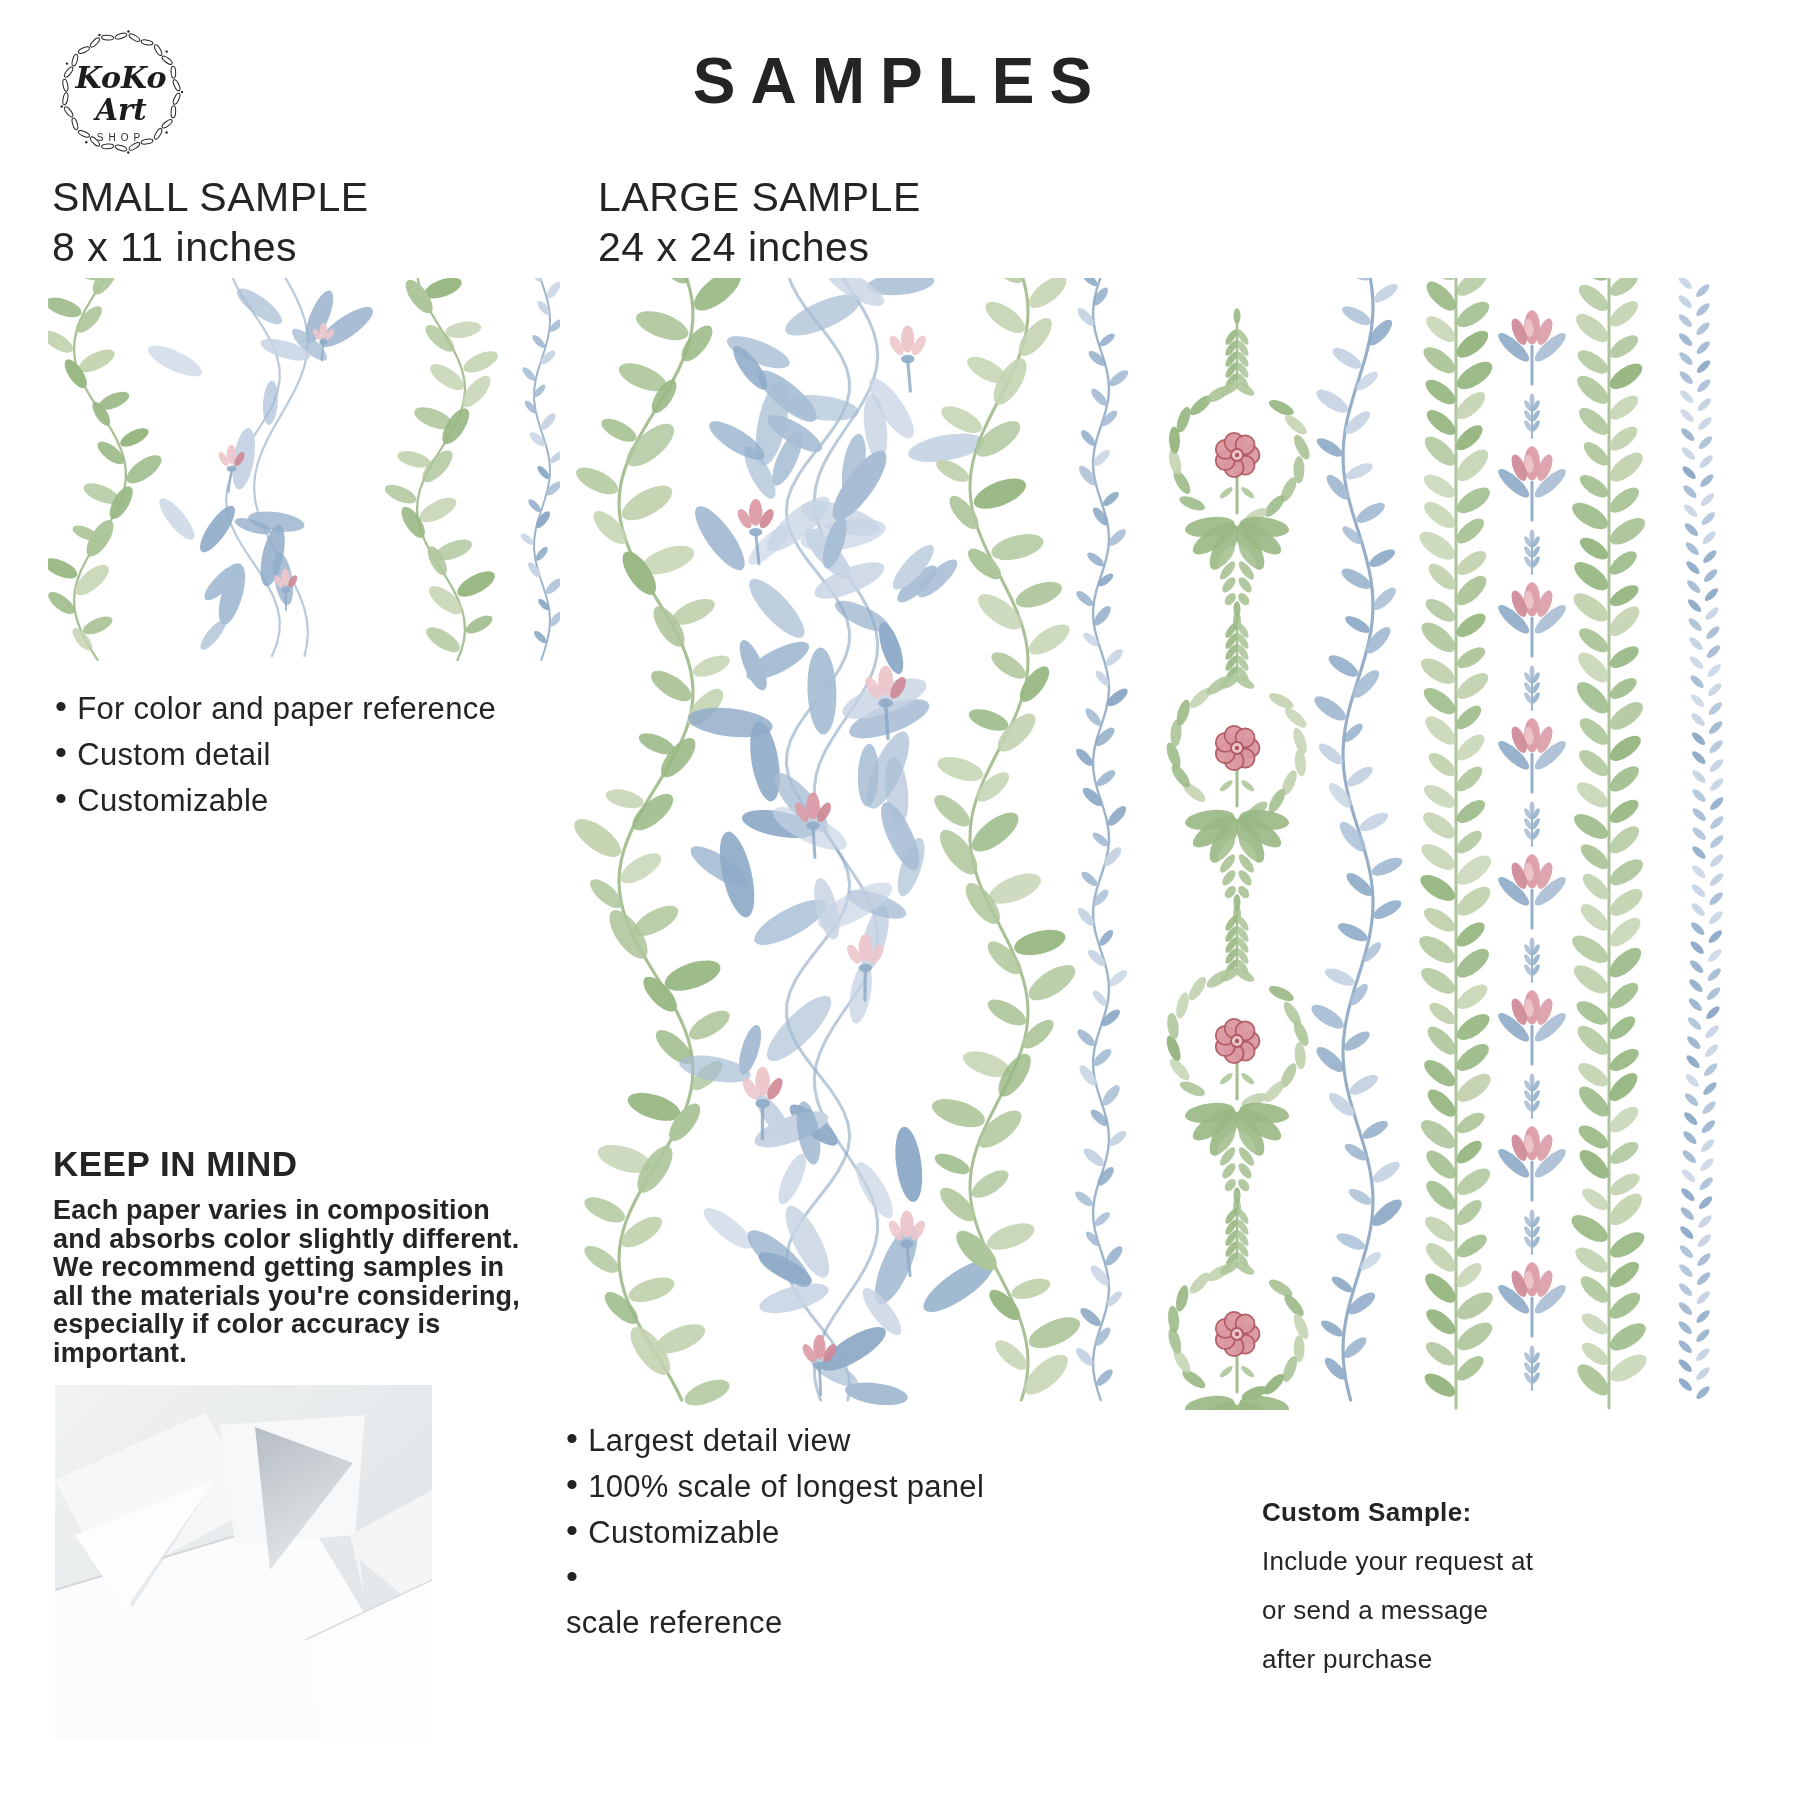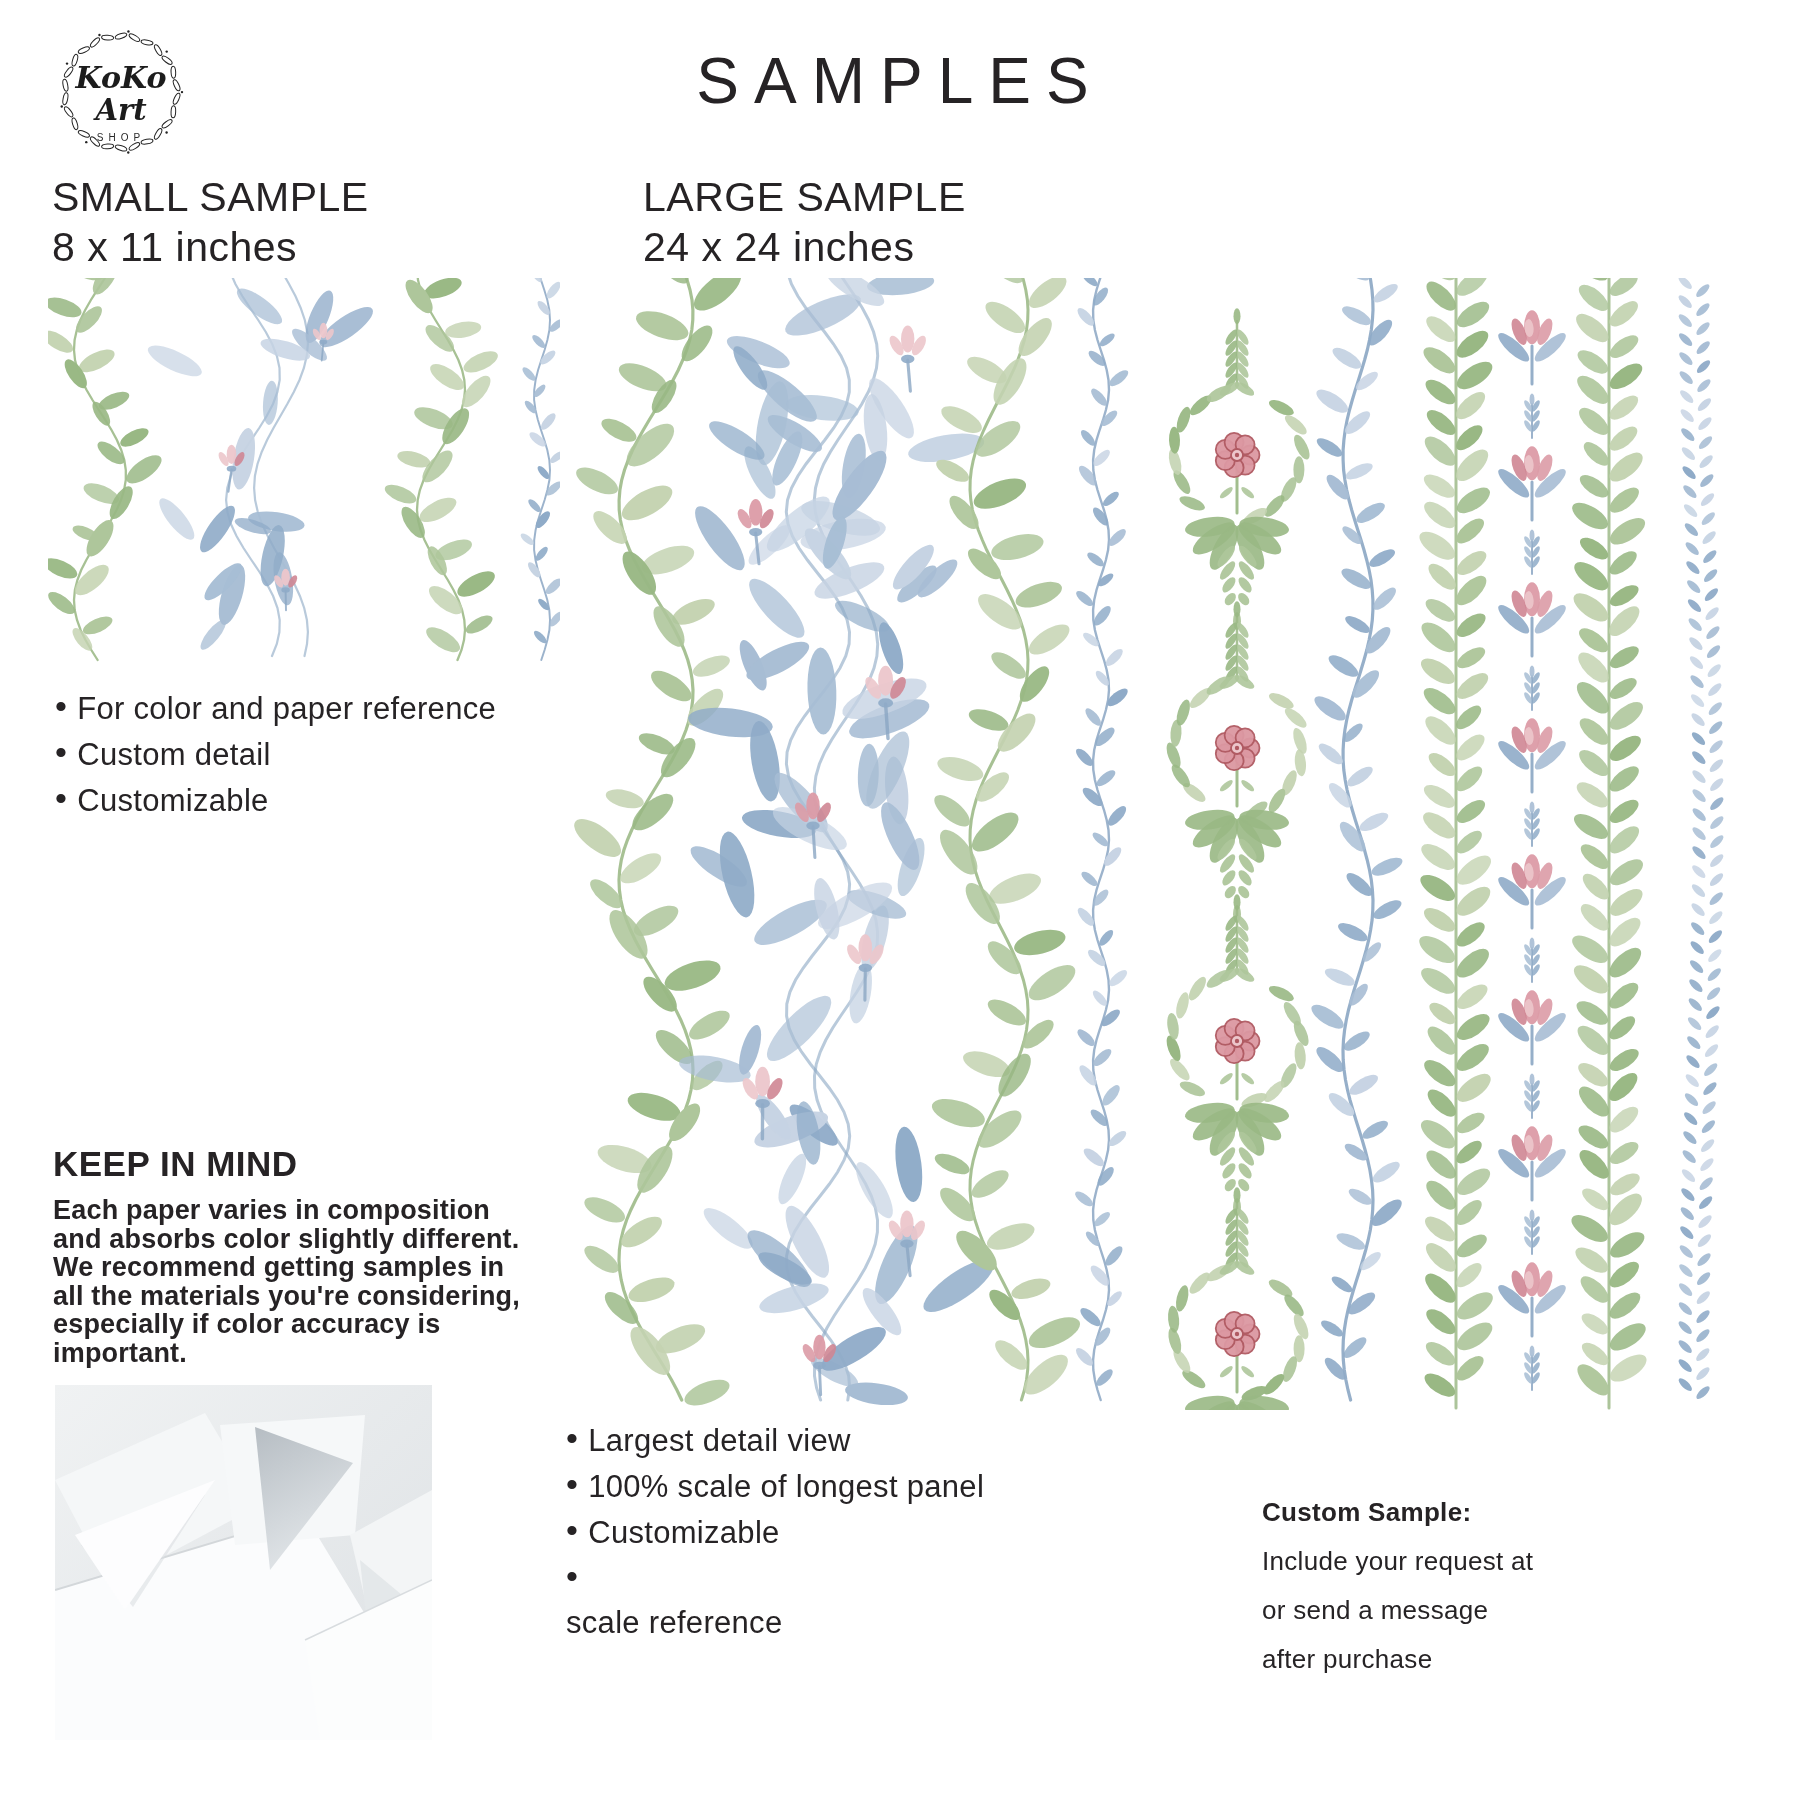--- a/index.html
+++ b/index.html
@@ -2,24 +2,24 @@
 <html><head>
 <meta charset="utf-8">
 <style>
   html,body{margin:0;padding:0;}
   body{
     width:1800px;height:1800px;position:relative;background:#ffffff;
     font-family:"Liberation Sans",sans-serif;color:#262325;overflow:hidden;
   }
   #wallpaper{position:absolute;left:0;top:0;z-index:0;pointer-events:none;}
   .layer{position:absolute;z-index:2;}
-  #page-title{left:0;right:0;top:44px;text-align:center;font-size:64px;font-weight:400;letter-spacing:15px;}
+  #page-title{left:0;right:0;top:44px;text-align:center;font-size:64px;font-weight:700;letter-spacing:15px;}
   .sample-heading{font-size:41px;font-weight:400;line-height:50px;letter-spacing:.5px;}
   #small-heading{left:52px;top:172px;}
-  #large-heading{left:598px;top:172px;margin-left:45px;}
+  #large-heading{left:598px;top:172px;}
   .bullet-list{font-size:31px;line-height:44px;letter-spacing:.3px;}
   #small-bullets{left:55px;top:685px;}
   #large-bullets{left:566px;top:1417px;line-height:45px;}
   .b-line{display:flex;align-items:baseline;}
   .b-dot{font-size:34px;margin-right:10px;position:relative;top:-1px;}
   .b-line.no-dot .b-dot{visibility:hidden;width:0;margin-right:0;}
   #keep-heading{left:53px;top:1144px;font-size:35px;font-weight:700;letter-spacing:.5px;}
   #keep-body{left:53px;top:1196px;font-size:27px;line-height:28.6px;font-weight:600;letter-spacing:.2px;}
   #custom-block{left:1262px;top:1488px;font-size:26px;line-height:49px;letter-spacing:.3px;}
   #custom-block .bold{font-weight:700;}

